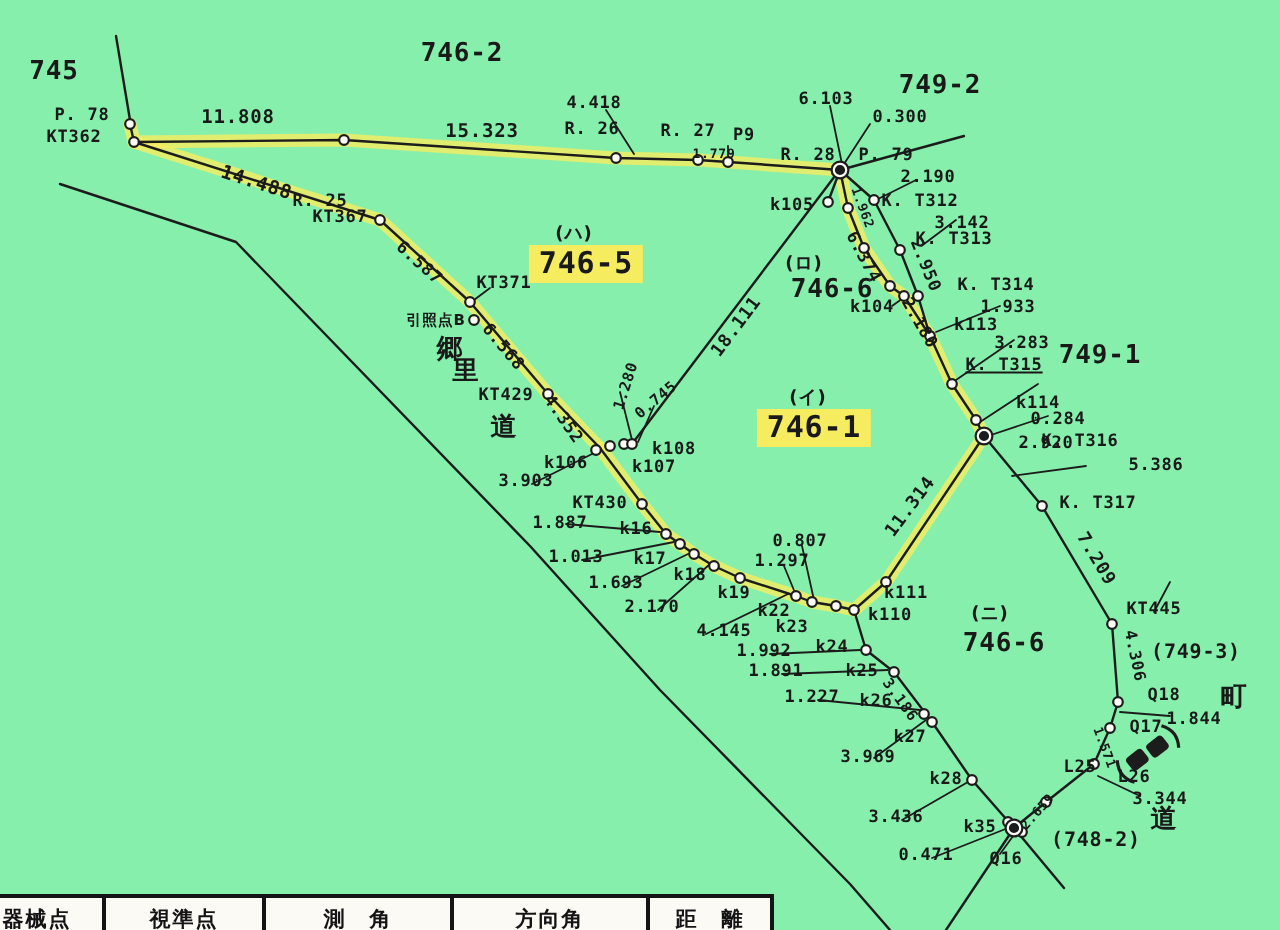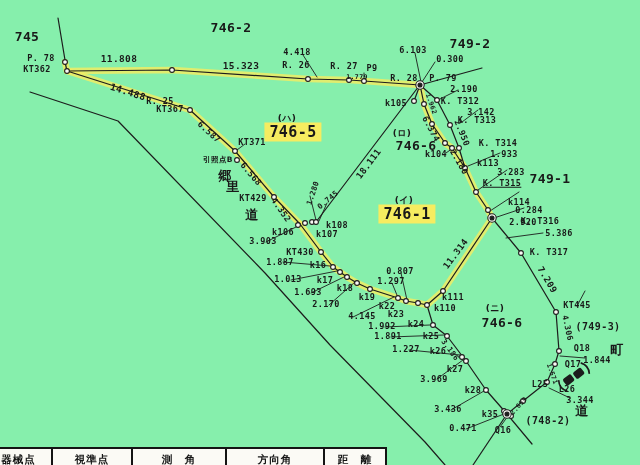--- a/index.html
+++ b/index.html
@@ -182,21 +182,21 @@
       <span class="lbl" style="left: 504px; top: 154px; font-size: 8.5px; transform: translate(-50%, -50%) rotate(0deg);">1.933</span>
       <span class="lbl" style="left: 459px; top: 162px; font-size: 8.5px; transform: translate(-50%, -50%) rotate(60deg);">2.180</span>
       <span class="lbl" style="left: 488px; top: 163px; font-size: 8.5px; transform: translate(-50%, -50%) rotate(0deg);">k113</span>
       <span class="lbl" style="left: 511px; top: 172px; font-size: 8.5px; transform: translate(-50%, -50%) rotate(0deg);">3.283</span>
       <span class="lbl" style="left: 550px; top: 178px; font-size: 13px; transform: translate(-50%, -50%) rotate(0deg);">749-1</span>
       <span class="lbl" style="left: 502px; top: 183px; font-size: 8.5px; transform: translate(-50%, -50%) rotate(0deg); text-decoration: underline;">K. T315</span>
       <span class="lbl" style="left: 523px; top: 194px; font-size: 8.5px; transform: translate(-50%, -50%) rotate(0deg); margin-top: 28px;">2.920</span>
       <span class="lbl" style="left: 503px; top: 202px; font-size: 8.5px; transform: translate(-50%, -50%) rotate(0deg); margin-left: 16px;">k114</span>
       <span class="lbl" style="left: 529px; top: 210px; font-size: 8.5px; transform: translate(-50%, -50%) rotate(0deg);">0.284</span>
       <span class="lbl" style="left: 520px; top: 221px; font-size: 8.5px; transform: translate(-50%, -50%) rotate(0deg); padding-left: 40px;">K. T316</span>
-      <span class="lbl" style="left: 559px; top: 233px; font-size: 8.5px; transform: translate(-50%, -50%) rotate(0deg); text-align: center;">5.386</span>
+      <span class="lbl" style="left: 578px; top: 233px; font-size: 8.5px; transform: translate(-50%, -50%) rotate(0deg); text-align: center;">5.386</span>
       <span class="lbl" style="left: 549px; top: 252px; font-size: 8.5px; transform: translate(-50%, -50%) rotate(0deg);">K. T317</span>
       <span class="lbl cjk" style="left: 287px; top: 118px; font-size: 9px; transform: translate(-50%, -50%) rotate(0deg);">(ハ)</span>
       <span class="lbl hl" style="left: 293px; top: 132px; font-size: 15px; transform: translate(-50%, -50%) rotate(0deg);">746-5</span>
       <span class="lbl" style="left: 170px; top: 109px; font-size: 8.5px; transform: translate(-50%, -50%) rotate(0deg);">KT367</span>
       <span class="lbl" style="left: 252px; top: 142px; font-size: 8.5px; transform: translate(-50%, -50%) rotate(0deg);">KT371</span>
       <span class="lbl cjk" style="left: 218px; top: 160px; font-size: 7.5px; transform: translate(-50%, -50%) rotate(0deg);">引照点B</span>
       <span class="lbl cjk" style="left: 225px; top: 175px; font-size: 13px; transform: translate(-50%, -50%) rotate(0deg);">郷</span>
       <span class="lbl cjk" style="left: 233px; top: 186px; font-size: 13px; transform: translate(-50%, -50%) rotate(0deg);">里</span>
       <span class="lbl cjk" style="left: 252px; top: 214px; font-size: 13px; transform: translate(-50%, -50%) rotate(0deg);">道</span>
       <span class="lbl" style="left: 253px; top: 198px; font-size: 8.5px; transform: translate(-50%, -50%) rotate(0deg);">KT429</span>

